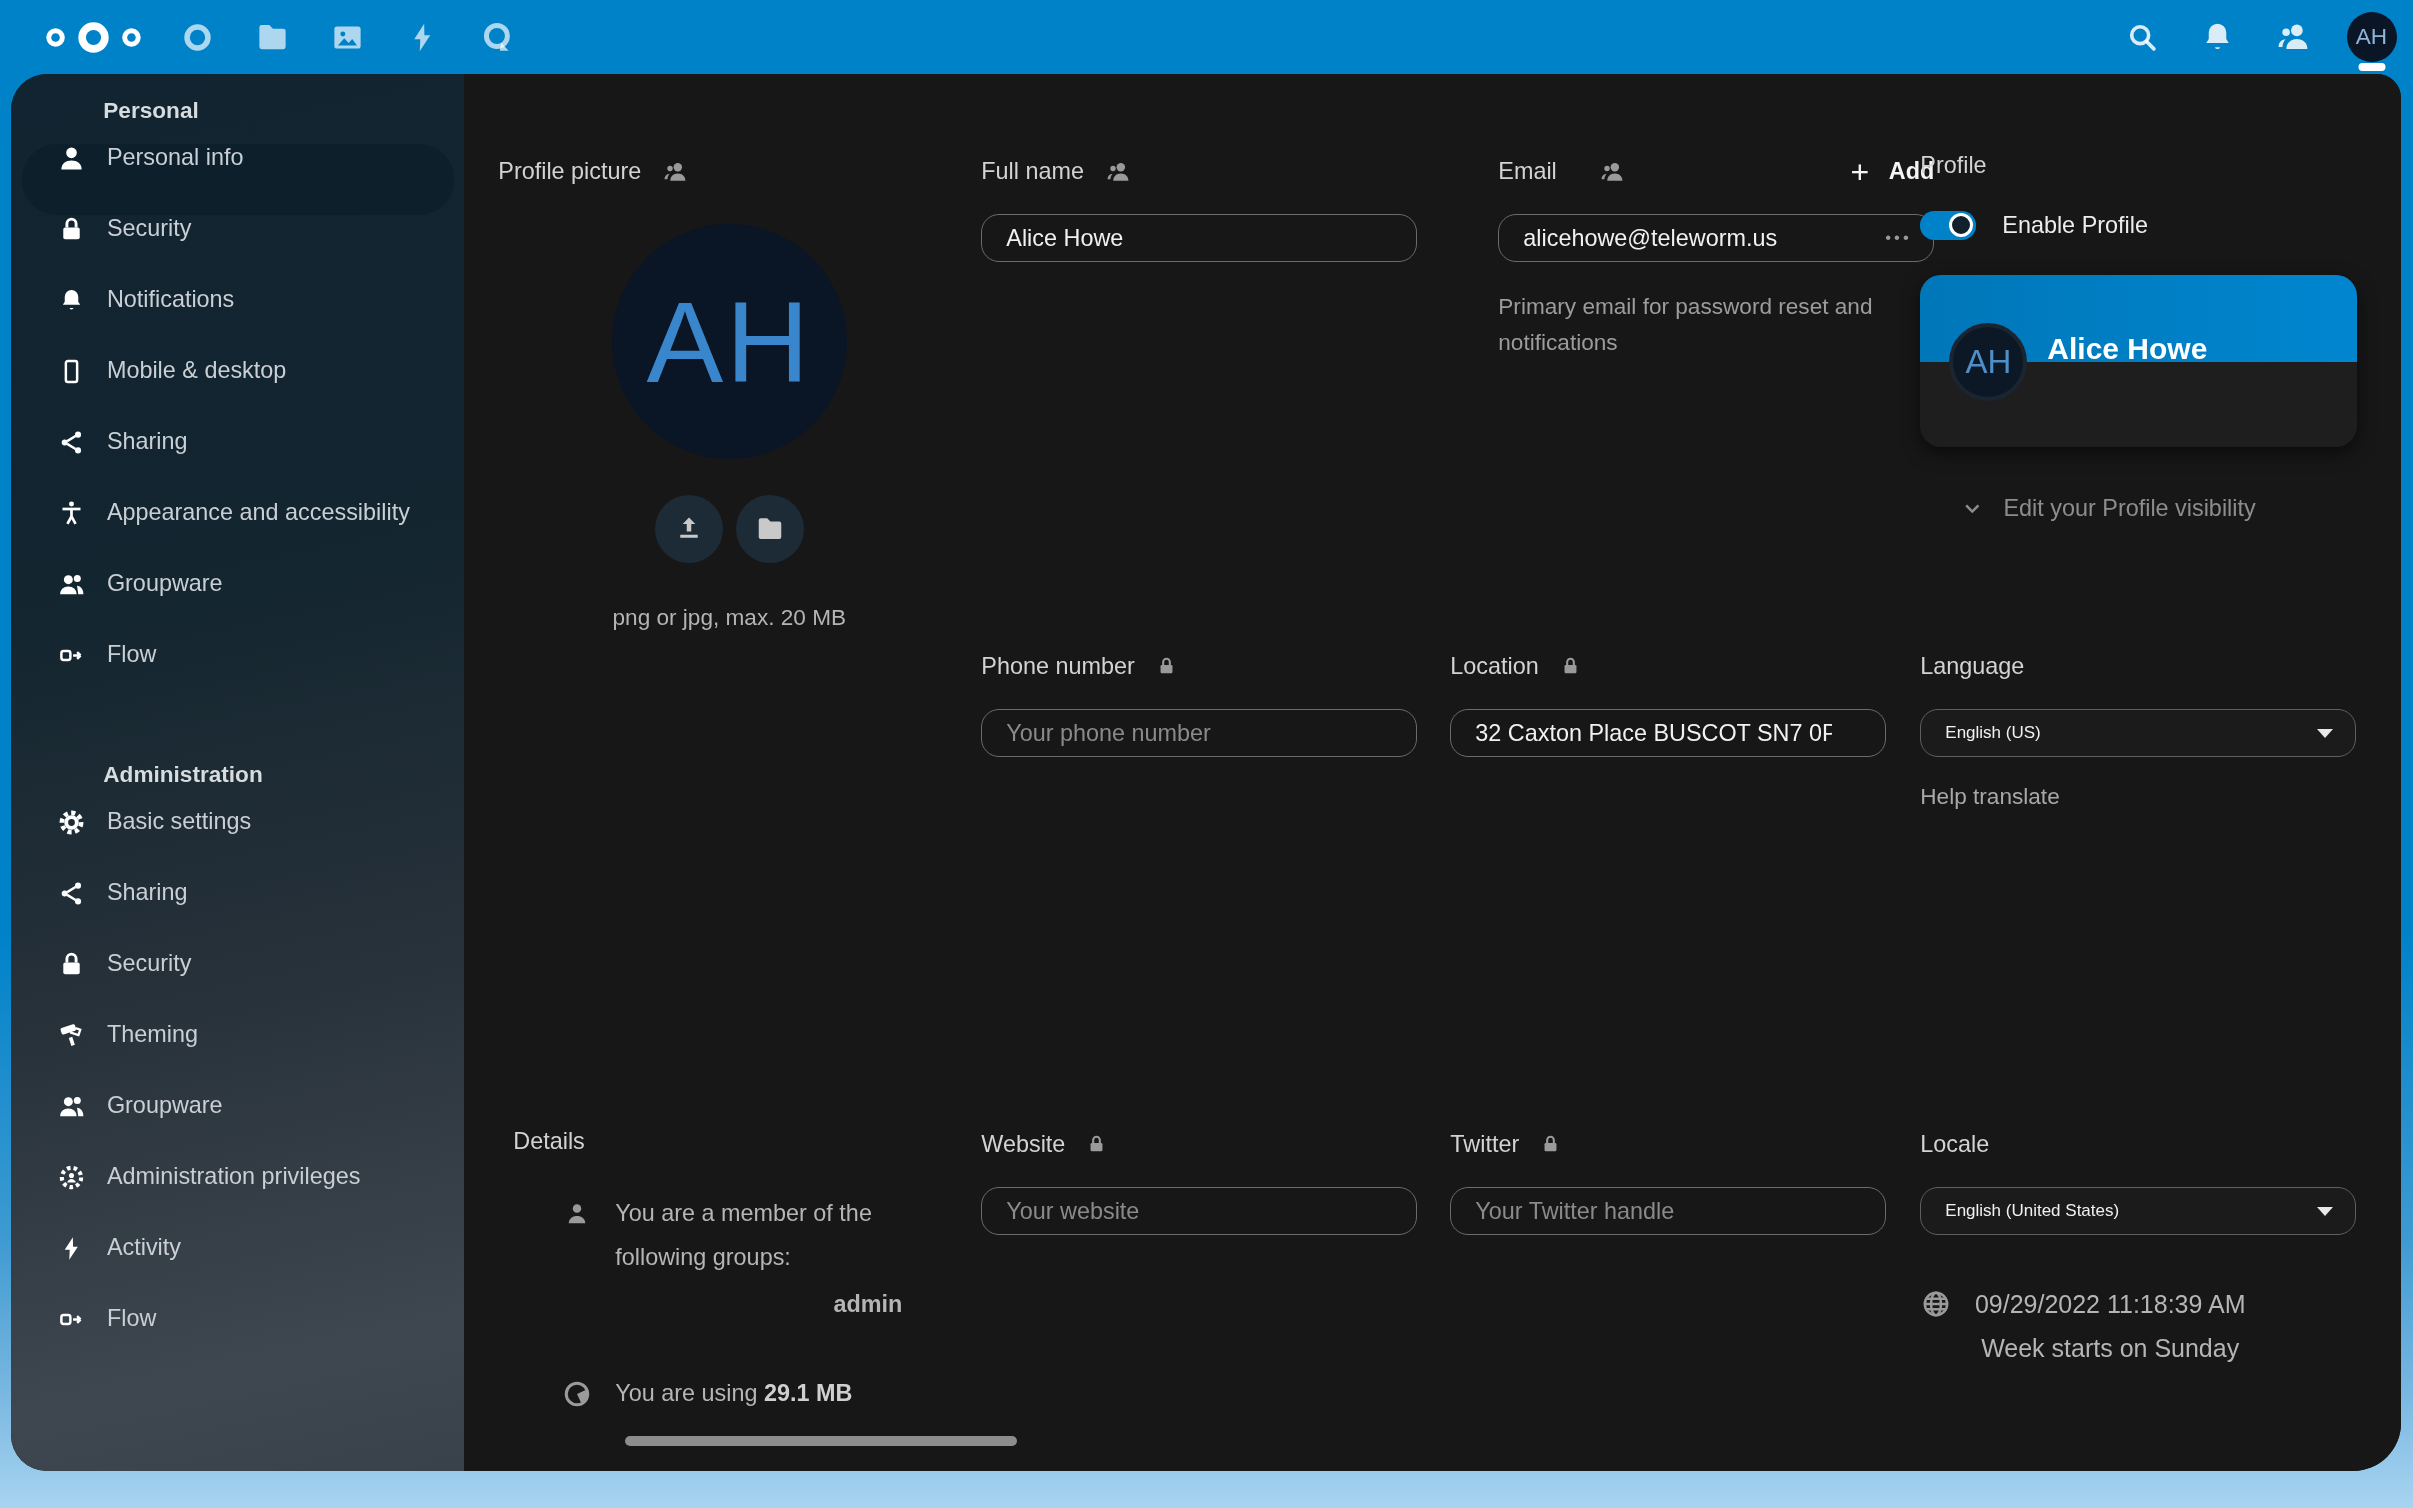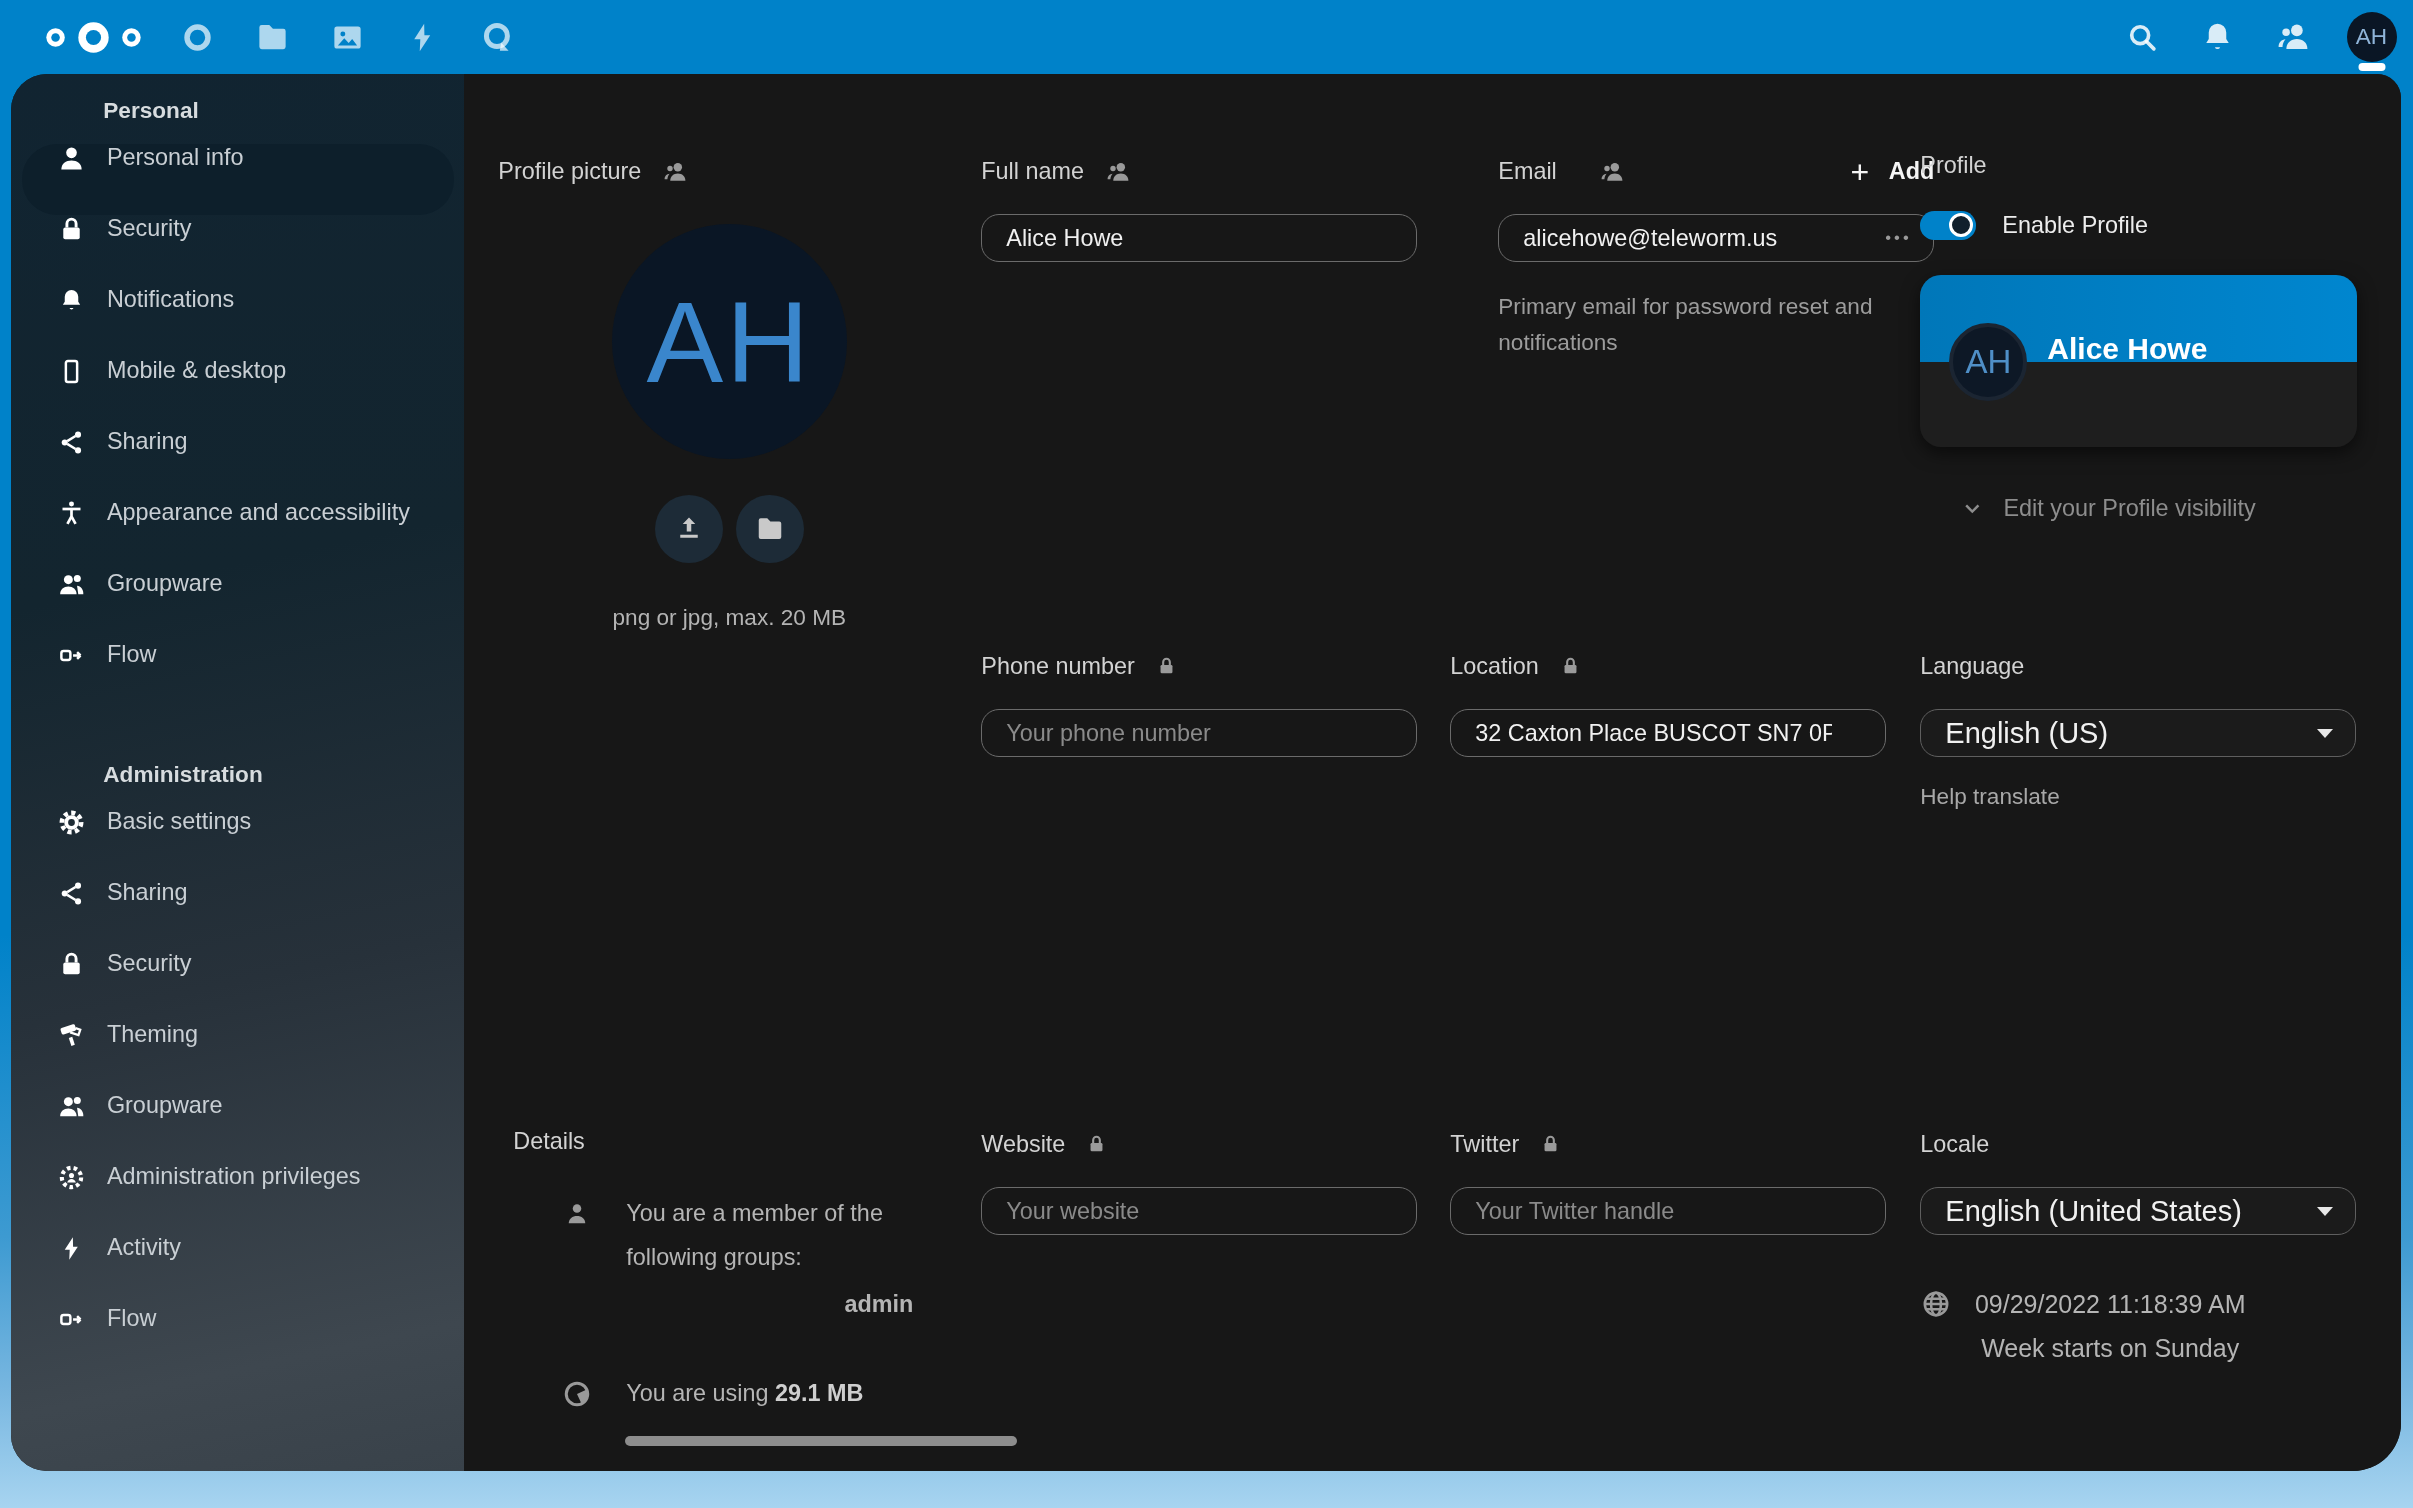--- a/index.html
+++ b/index.html
@@ -43,21 +43,21 @@
   .sec { position:absolute; }
   .field-label-row { display:flex; align-items:center; gap:21px; font-size:23.4px; color:#d3d3d3; height:33px; }
   .label-icon { color:#9a9a9a; }
   .input-wrap { position:relative; margin-top:26px; }
   .nc-input { width:436px; height:48px; background:transparent; border:1.5px solid #6b6b6b; border-radius:18px;
               color:#f1f1f1; font-size:23.4px; padding:0 53px 0 24px; font-family:inherit; outline:none; }
   .nc-input::placeholder { color:#8a8a8a; }
   .input-dots { position:absolute; right:22.6px; top:50%; transform:translateY(-50%); color:#9a9a9a; font-size:16.6px; letter-spacing:3px; cursor:pointer; }
   .helper { margin-top:27px; width:407px; font-size:22.6px; line-height:36px; color:#9c9c9c; }
   .nc-select { position:relative; width:436px; height:48px; border:1.5px solid #5f5f5f; border-radius:18px; margin-top:26px;
-               display:flex; align-items:center; padding:0 24px; font-size:29px; color:#f1f1f1; cursor:pointer; background:#1b1b1b; }
+               display:flex; align-items:center; padding:0 24px; font-size:17px; color:#f1f1f1; cursor:pointer; background:#1b1b1b; }
   .caret { position:absolute; right:22.6px; width:0; height:0; border-left:8.3px solid transparent; border-right:8.3px solid transparent; border-top:9.8px solid #e8e8e8; }
 
   
   .pp-sec { left:34px; top:81px; width:462px; }
   .pp-stack { display:flex; flex-direction:column; align-items:center; }
   .big-avatar { margin-top:36px; width:235px; height:235px; border-radius:50%; background:#0a1625;
                 display:flex; align-items:center; justify-content:center; color:#3a86cc; font-size:115px; letter-spacing:3px; }
   .pp-btns { margin-top:36px; display:flex; gap:13.6px; }
   .round-btn { width:68px; height:68px; border-radius:50%; background:#1d2b37; border:none; display:flex; align-items:center; justify-content:center; color:#c9c9c9; cursor:pointer; }
   .pp-hint { margin-top:42px; font-size:22.6px; color:#b4b4b4; }
@@ -76,21 +76,21 @@
   .profile-card { margin-top:35px; width:437px; height:172px; border-radius:21px; background:#1e1e1e;
                   box-shadow:0 6px 18px rgba(0,0,0,.55); position:relative; overflow:hidden; }
   .card-banner { height:87px; background:linear-gradient(90deg,#0077b9,#0086cf); }
   .card-avatar { position:absolute; left:29px; top:48px; width:78px; height:78px; border-radius:50%; background:#0d1826;
                  border:4.5px solid #1b2532; display:flex; align-items:center; justify-content:center; color:#4f8fc7; font-size:33px; }
   .card-name { position:absolute; left:127px; top:57px; font-size:30px; font-weight:700; color:#ffffff; }
   .edit-vis { display:flex; align-items:center; gap:19.6px; margin:48px 0 0 41px; color:#8d8d8d; font-size:23.4px; cursor:pointer; }
 
   
   .details-heading { font-size:23.4px; color:#d3d3d3; margin-left:15px; }
-  .detail-row { display:flex; margin-top:36px; margin-left:64px; gap:31px; color:#b5b5b5; font-size:23.4px; line-height:44px; }
+  .detail-row { display:flex; margin-top:36px; margin-left:64px; gap:20px; color:#b5b5b5; font-size:23.4px; line-height:44px; }
   .detail-icon { flex:0 0 33px; color:#9a9a9a; padding-top:7.5px; }
   .groups-text { width:287px; }
   .group-name { font-weight:700; margin-top:3px;text-align:right; }
   .quota-line b { color:#cfcfcf; }
   .quota-bar { margin:21px 0 0 127px; width:392px; height:9.8px; border-radius:5.3px; background:#8d8d8d; cursor:pointer; }
 
   
   .locale-rows { margin-top:47px; display:flex; gap:22.6px; font-size:25px; color:#b5b5b5;text-align:center; }
   .locale-texts { line-height:44px; }
   .globe { color:#9a9a9a; padding-top:6px; }

